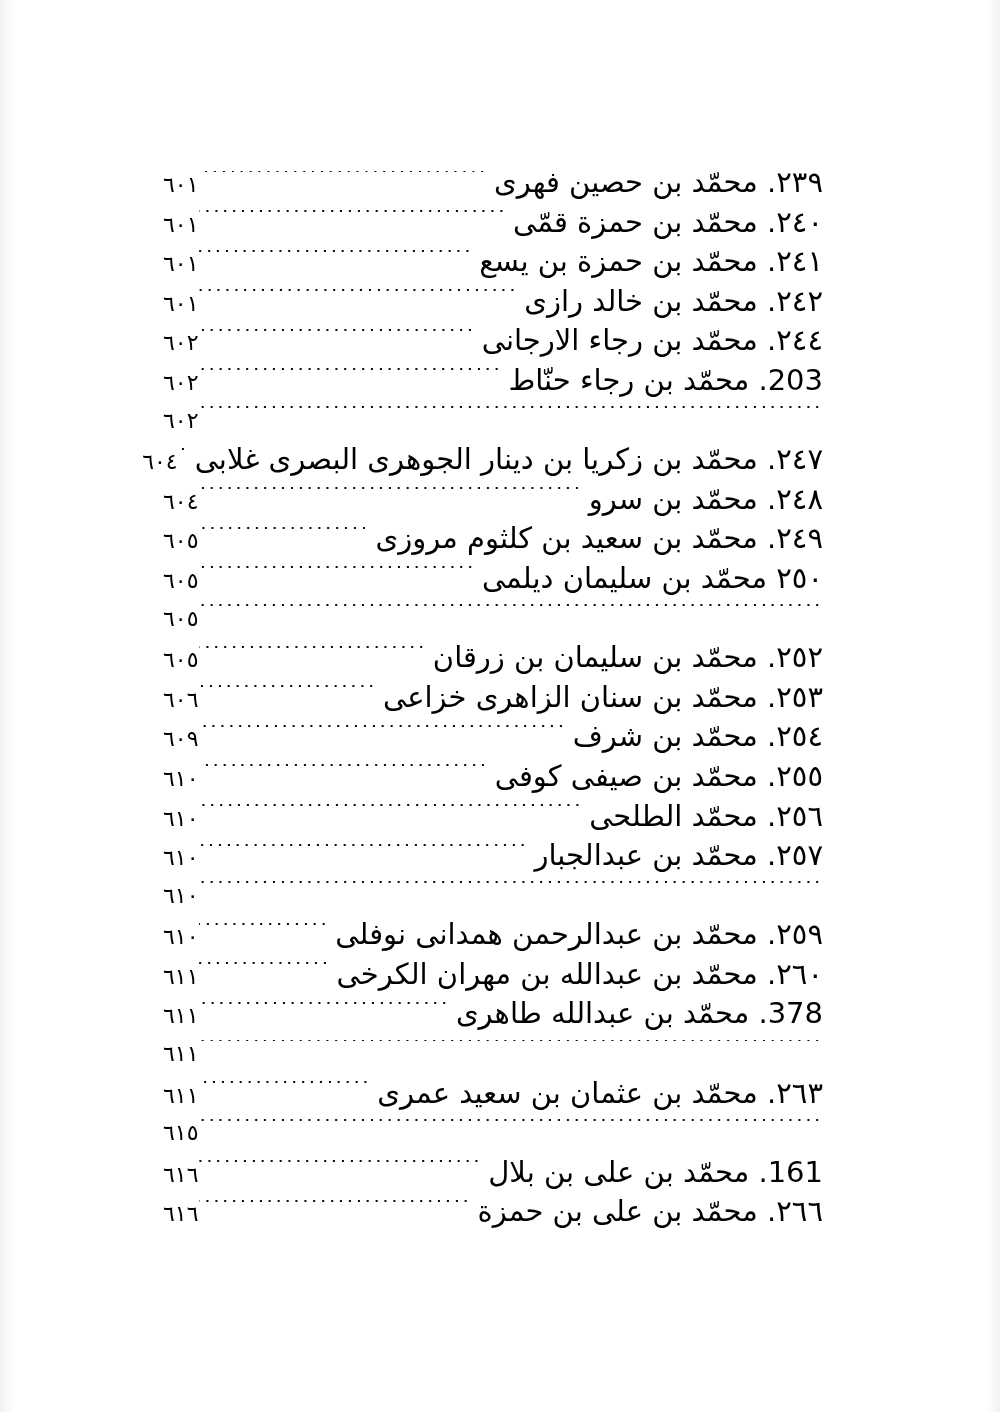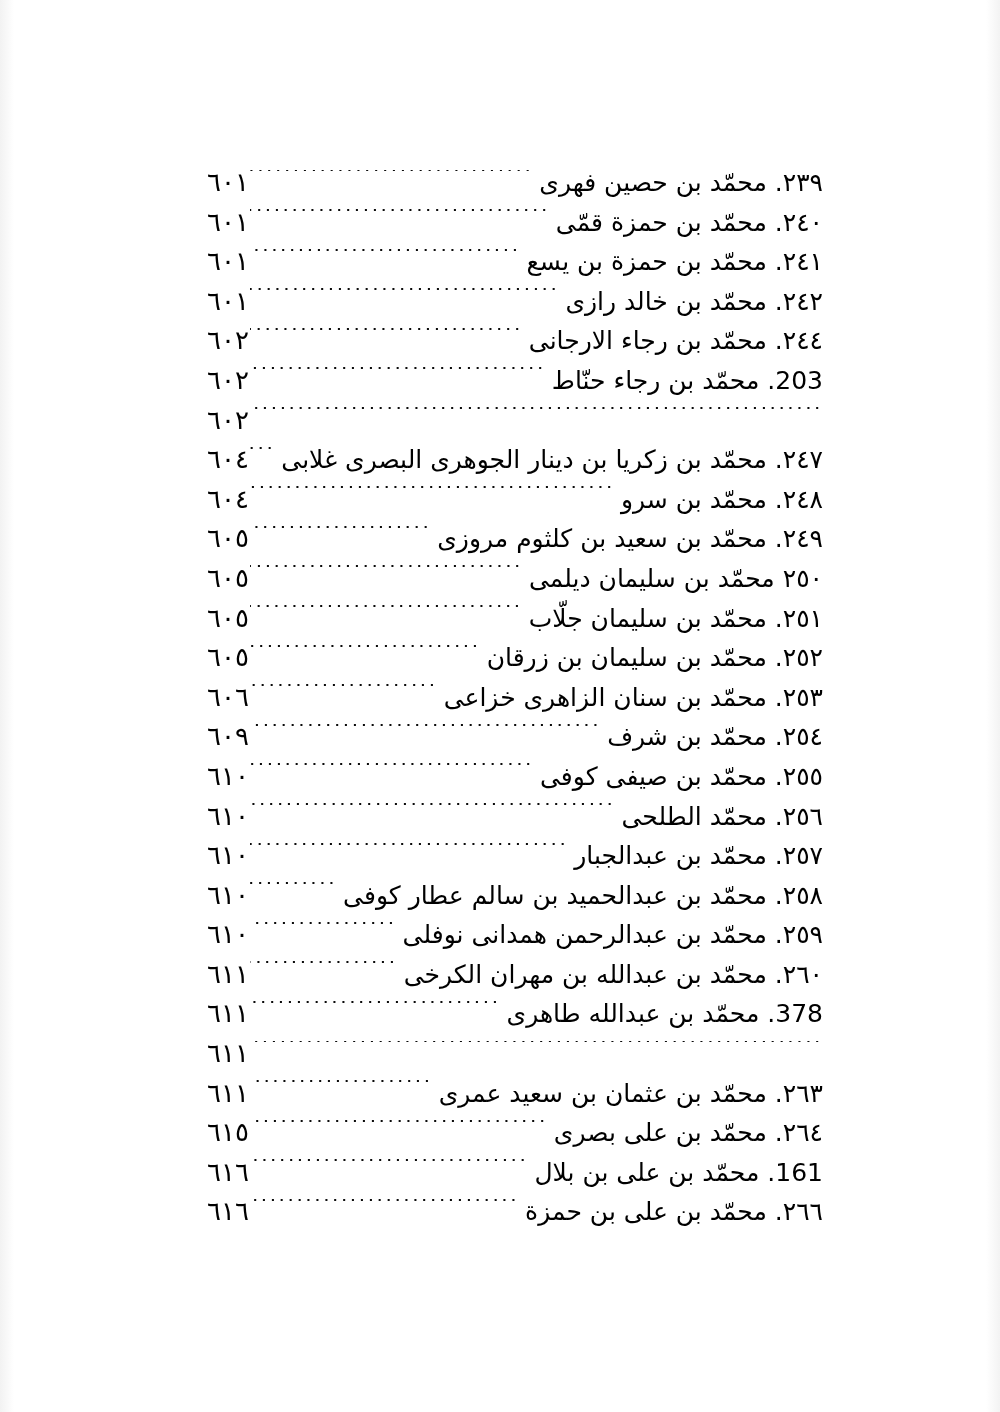--- a/index.html
+++ b/index.html
@@ -58,21 +58,21 @@
     align-items: baseline;
     direction: rtl;
     height: 39.6px;
     font-size: 21.5px;
     line-height: 39.6px;
     white-space: nowrap;
   }
 
   .entry-title {
     flex: 0 0 auto;
-    font-size: 25px;
+    font-size: 29px;
     letter-spacing: 0.1px;
     padding-left: 6px;
   }
 
   .leader {
     flex: 1 1 auto;
     overflow: hidden;
     position: relative;
     height: 1em;
     min-width: 10px;
@@ -83,25 +83,24 @@
     right: 0;
     bottom: 0.30em;
     font-size: 20px;
     letter-spacing: 2.55px;
     color: #0b0b0b;
     white-space: nowrap;
   }
 
   .entry-page {
     flex: 0 0 auto;
-    font-size: 26px;
+    font-size: 22px;
     padding-right: 1px;
     text-align: left;
     direction: rtl;
-    margin-left: 44px;
   }
 </style>
 </head>
 <body>
 
 <div class="page-sheet">
   <div class="scan-edge-left"></div>
   <div class="scan-edge-right"></div>
 
   <div class="toc-block" id="toc-block">
@@ -153,21 +152,20 @@
         <span class="entry-title">٢٤٩. محمّد بن سعيد بن كلثوم مروزى</span>
         <span class="leader"></span>
         <span class="entry-page">٦٠٥</span>
       </div>
       <div class="toc-entry">
         <span class="entry-title">٢٥٠ محمّد بن سليمان ديلمى</span>
         <span class="leader"></span>
         <span class="entry-page">٦٠٥</span>
       </div>
       <div class="toc-entry">
-        <span class="entry-title">٢٥١. محمّد بن سليمان جلّاب</span>
         <span class="leader"></span>
         <span class="entry-page">٦٠٥</span>
       </div>
       <div class="toc-entry">
         <span class="entry-title">٢٥٢. محمّد بن سليمان بن زرقان</span>
         <span class="leader"></span>
         <span class="entry-page">٦٠٥</span>
       </div>
       <div class="toc-entry">
         <span class="entry-title">٢٥٣. محمّد بن سنان الزاهرى خزاعى</span>
@@ -188,21 +186,20 @@
         <span class="entry-title">٢٥٦. محمّد الطلحى</span>
         <span class="leader"></span>
         <span class="entry-page">٦١٠</span>
       </div>
       <div class="toc-entry">
         <span class="entry-title">٢٥٧. محمّد بن عبدالجبار</span>
         <span class="leader"></span>
         <span class="entry-page">٦١٠</span>
       </div>
       <div class="toc-entry">
-        <span class="entry-title">٢٥٨. محمّد بن عبدالحميد بن سالم عطار كوفى</span>
         <span class="leader"></span>
         <span class="entry-page">٦١٠</span>
       </div>
       <div class="toc-entry">
         <span class="entry-title">٢٥٩. محمّد بن عبدالرحمن همدانى نوفلى</span>
         <span class="leader"></span>
         <span class="entry-page">٦١٠</span>
       </div>
       <div class="toc-entry">
         <span class="entry-title">٢٦٠. محمّد بن عبدالله بن مهران الكرخى</span>
@@ -217,21 +214,20 @@
       <div class="toc-entry">
         <span class="leader"></span>
         <span class="entry-page">٦١١</span>
       </div>
       <div class="toc-entry">
         <span class="entry-title">٢٦٣. محمّد بن عثمان بن سعيد عمرى</span>
         <span class="leader"></span>
         <span class="entry-page">٦١١</span>
       </div>
       <div class="toc-entry">
-        <span class="entry-title">٢٦٤. محمّد بن على بصرى</span>
         <span class="leader"></span>
         <span class="entry-page">٦١٥</span>
       </div>
       <div class="toc-entry">
         <span class="entry-title">161. محمّد بن على بن بلال</span>
         <span class="leader"></span>
         <span class="entry-page">٦١٦</span>
       </div>
       <div class="toc-entry">
         <span class="entry-title">٢٦٦. محمّد بن على بن حمزة</span>

